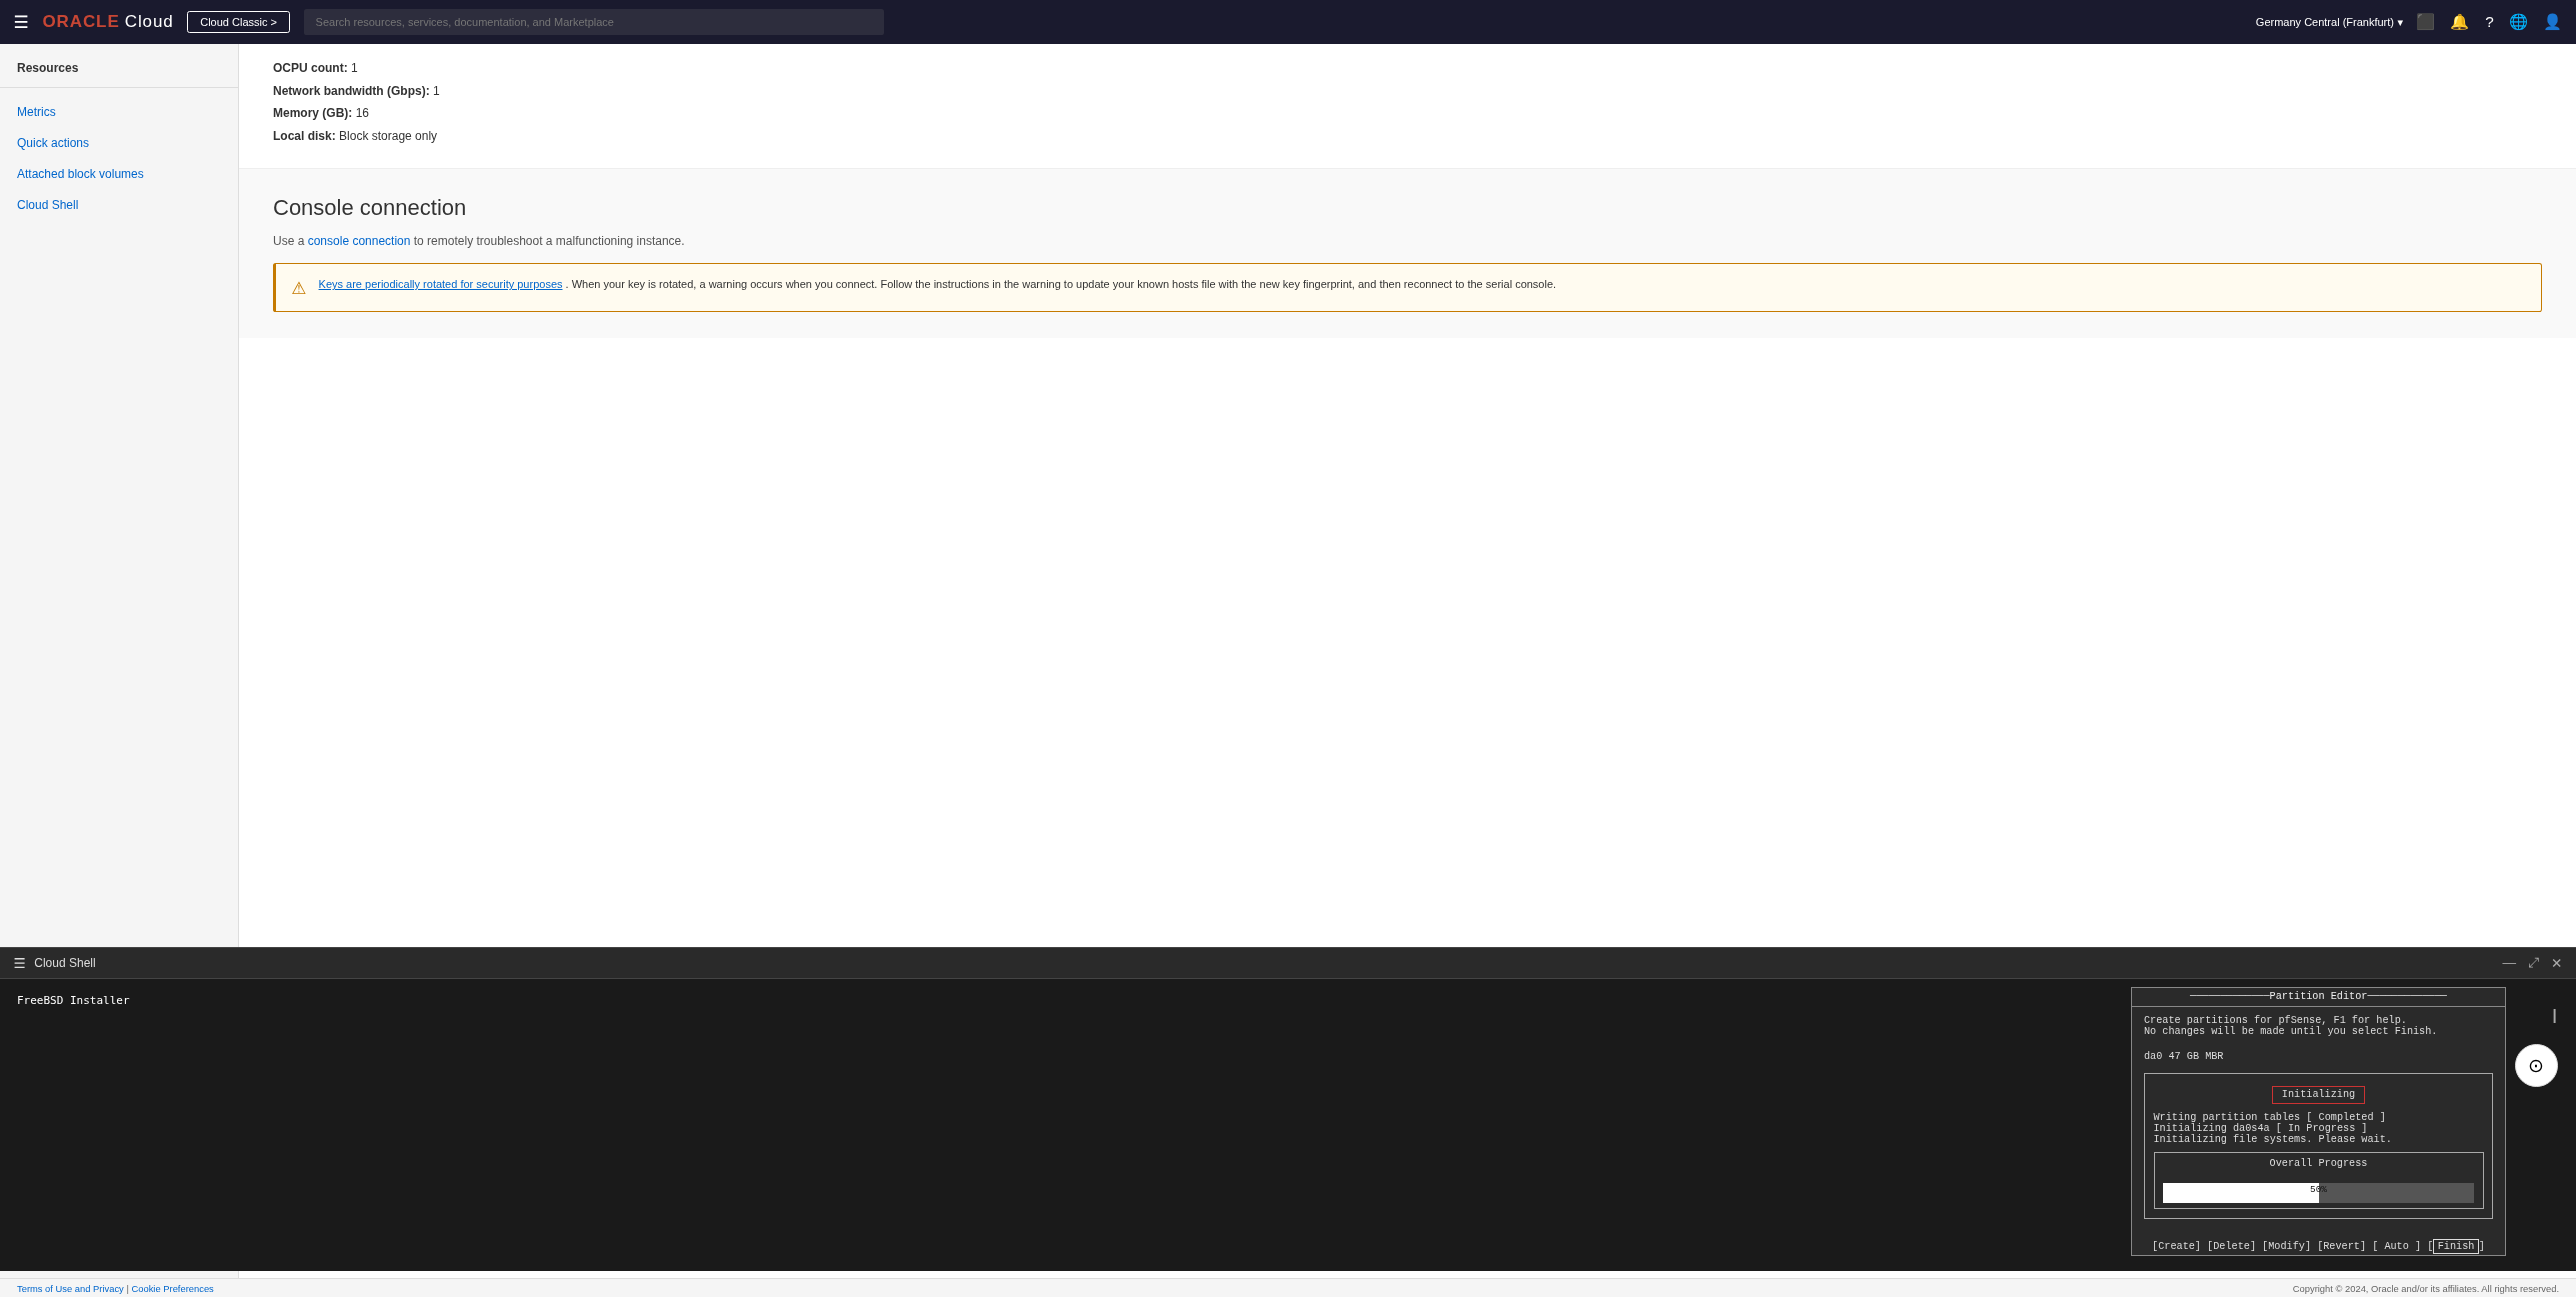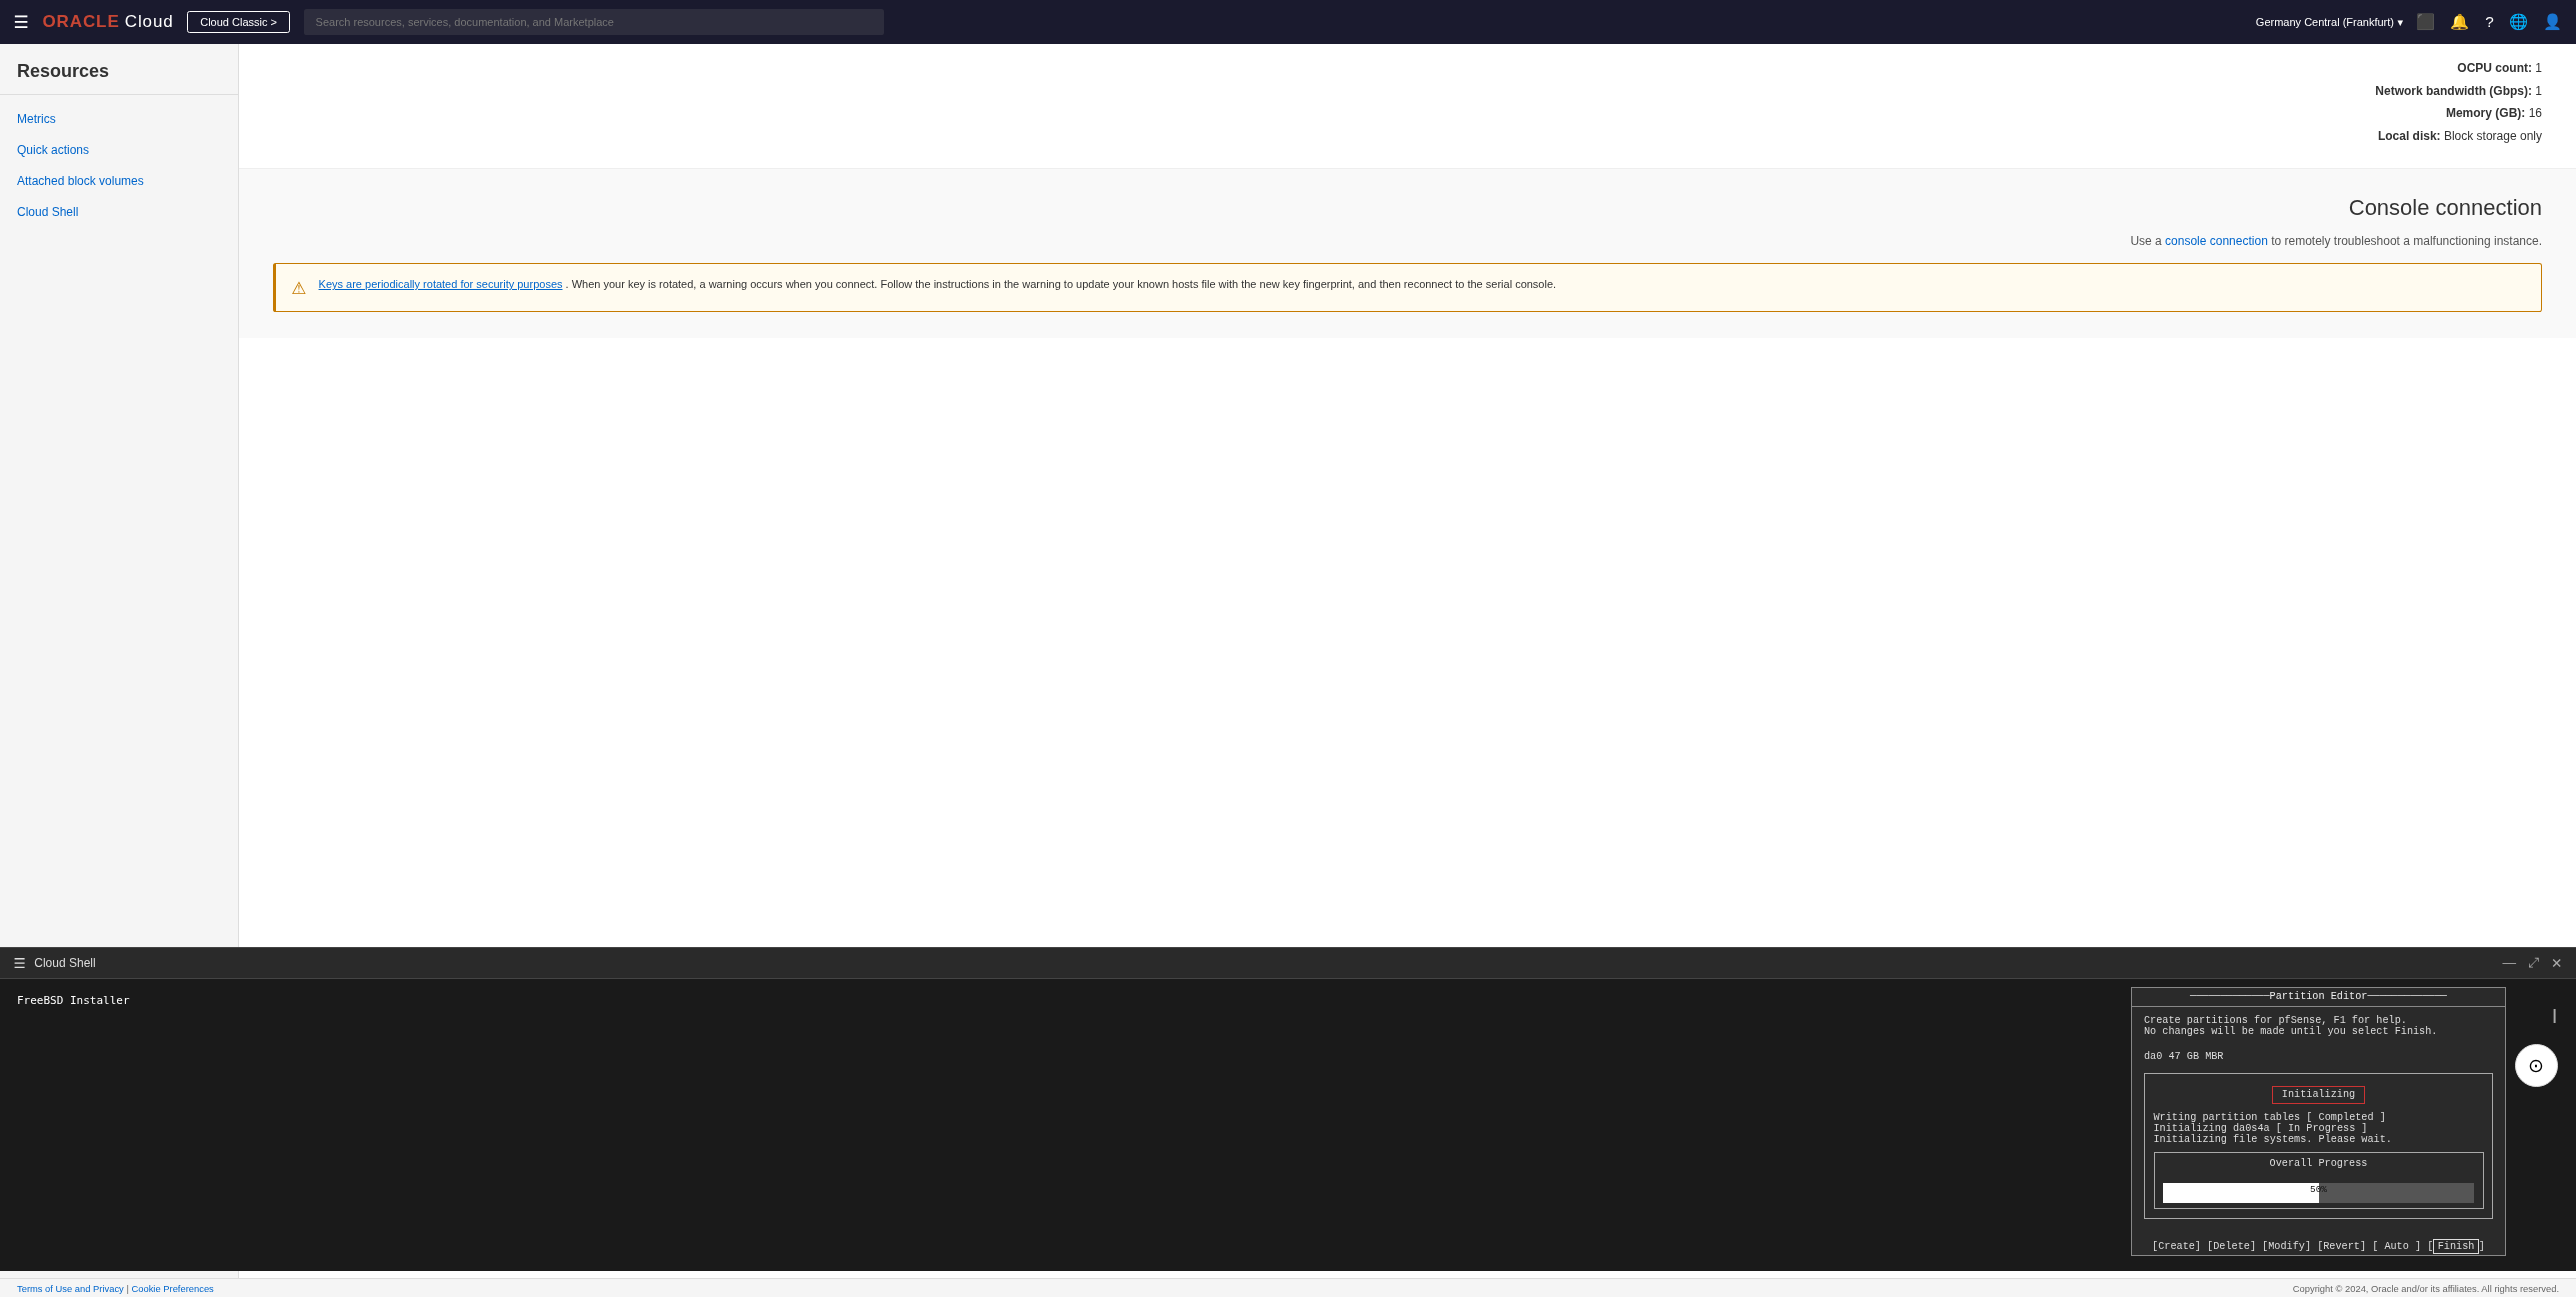--- a/index.html
+++ b/index.html
@@ -23,25 +23,25 @@
     }
     .nav-region { color: white; font-size: 11px; display: flex; align-items: center; gap: 3.4px; cursor: pointer; margin-left: auto; }
     .nav-icons { display: flex; align-items: center; gap: 15.3px; }
     .nav-icon { color: white; font-size: 15.3px; cursor: pointer; }
 
     
     .main-layout { display: flex; margin-top: 44px; height: calc(100vh - 44px); }
 
     
     .sidebar { width: 239px; background: #f5f5f5; border-right: 0.9px solid #ddd; padding: 17px 0; flex-shrink: 0; }
-    .sidebar-heading { font-size: 18px; font-weight: 600; color: #333; padding: 0 17px 12px; border-bottom: 0.9px solid #ddd; margin-bottom: 8.5px; }
+    .sidebar-heading { font-size: 12px; font-weight: 600; color: #333; padding: 0 17px 12px; border-bottom: 0.9px solid #ddd; margin-bottom: 8.5px; }
     .sidebar-item { padding: 8.5px 17px; font-size: 12px; color: #0066cc; cursor: pointer; }
 
     
-    .content { flex: 1; overflow-y: auto; padding: 0; background: white; text-align: right; }
+    .content { flex: 1; overflow-y: auto; padding: 0; background: white; }
 
     
     .instance-info { background: white; padding: 17px 34px; border-bottom: 0.9px solid #eee; }
     .info-row { margin-bottom: 8.5px; font-size: 12px; color: #333; }
     .info-label { font-weight: 600; }
 
     
     .console-section { padding: 25.6px 34px; background: #f9f9f9; }
     .console-title { font-size: 22px; font-weight: 400; color: #333; margin-bottom: 13.6px; }
     .console-desc { font-size: 12px; color: #555; margin-bottom: 15.3px; }

